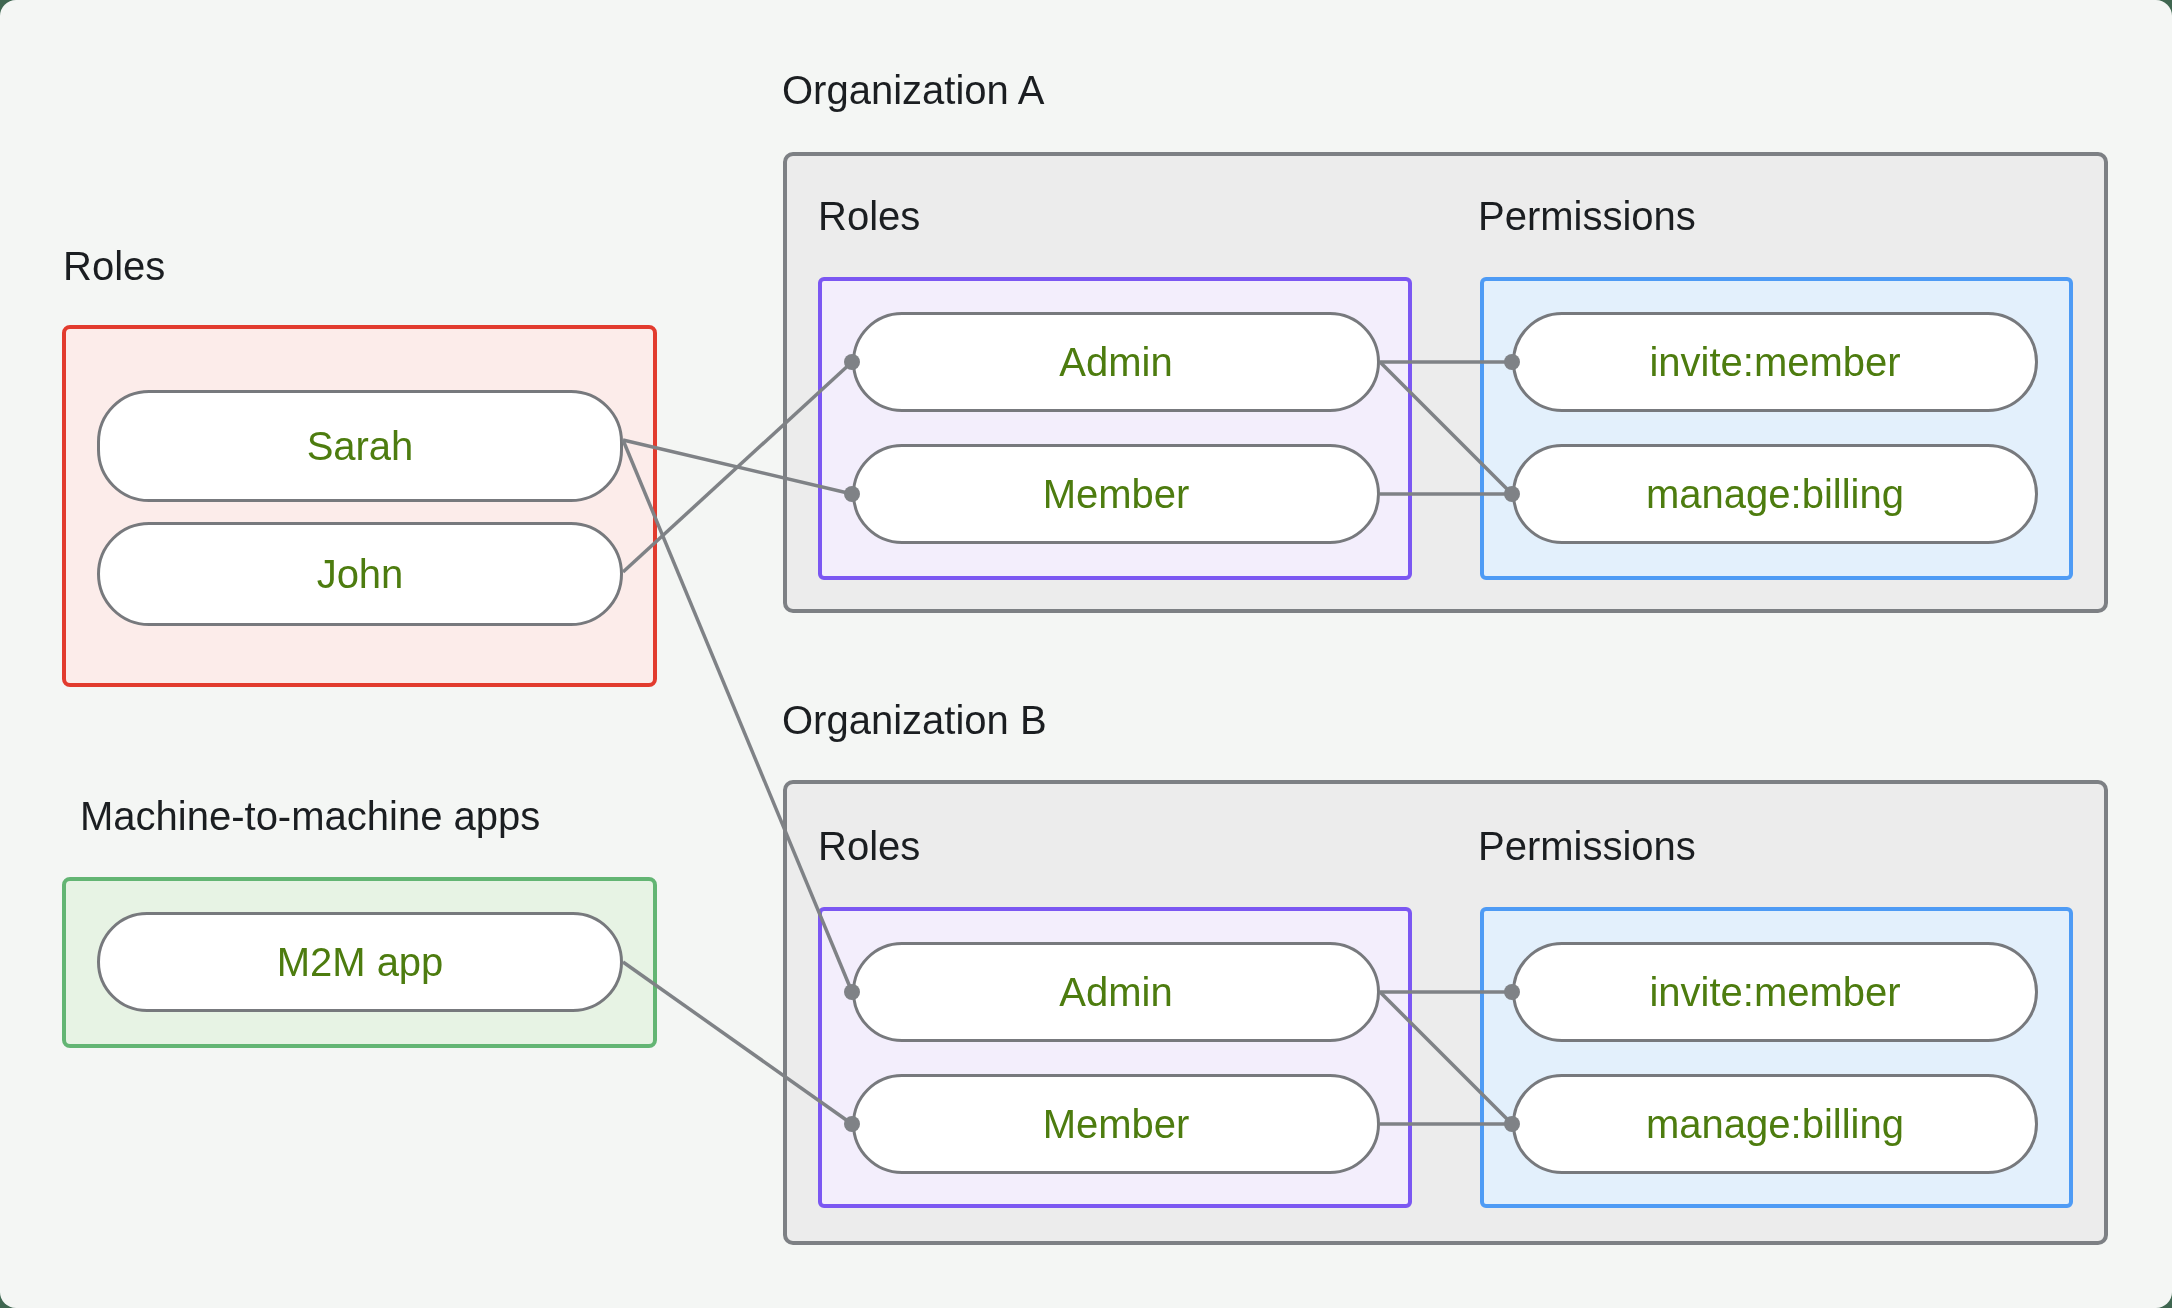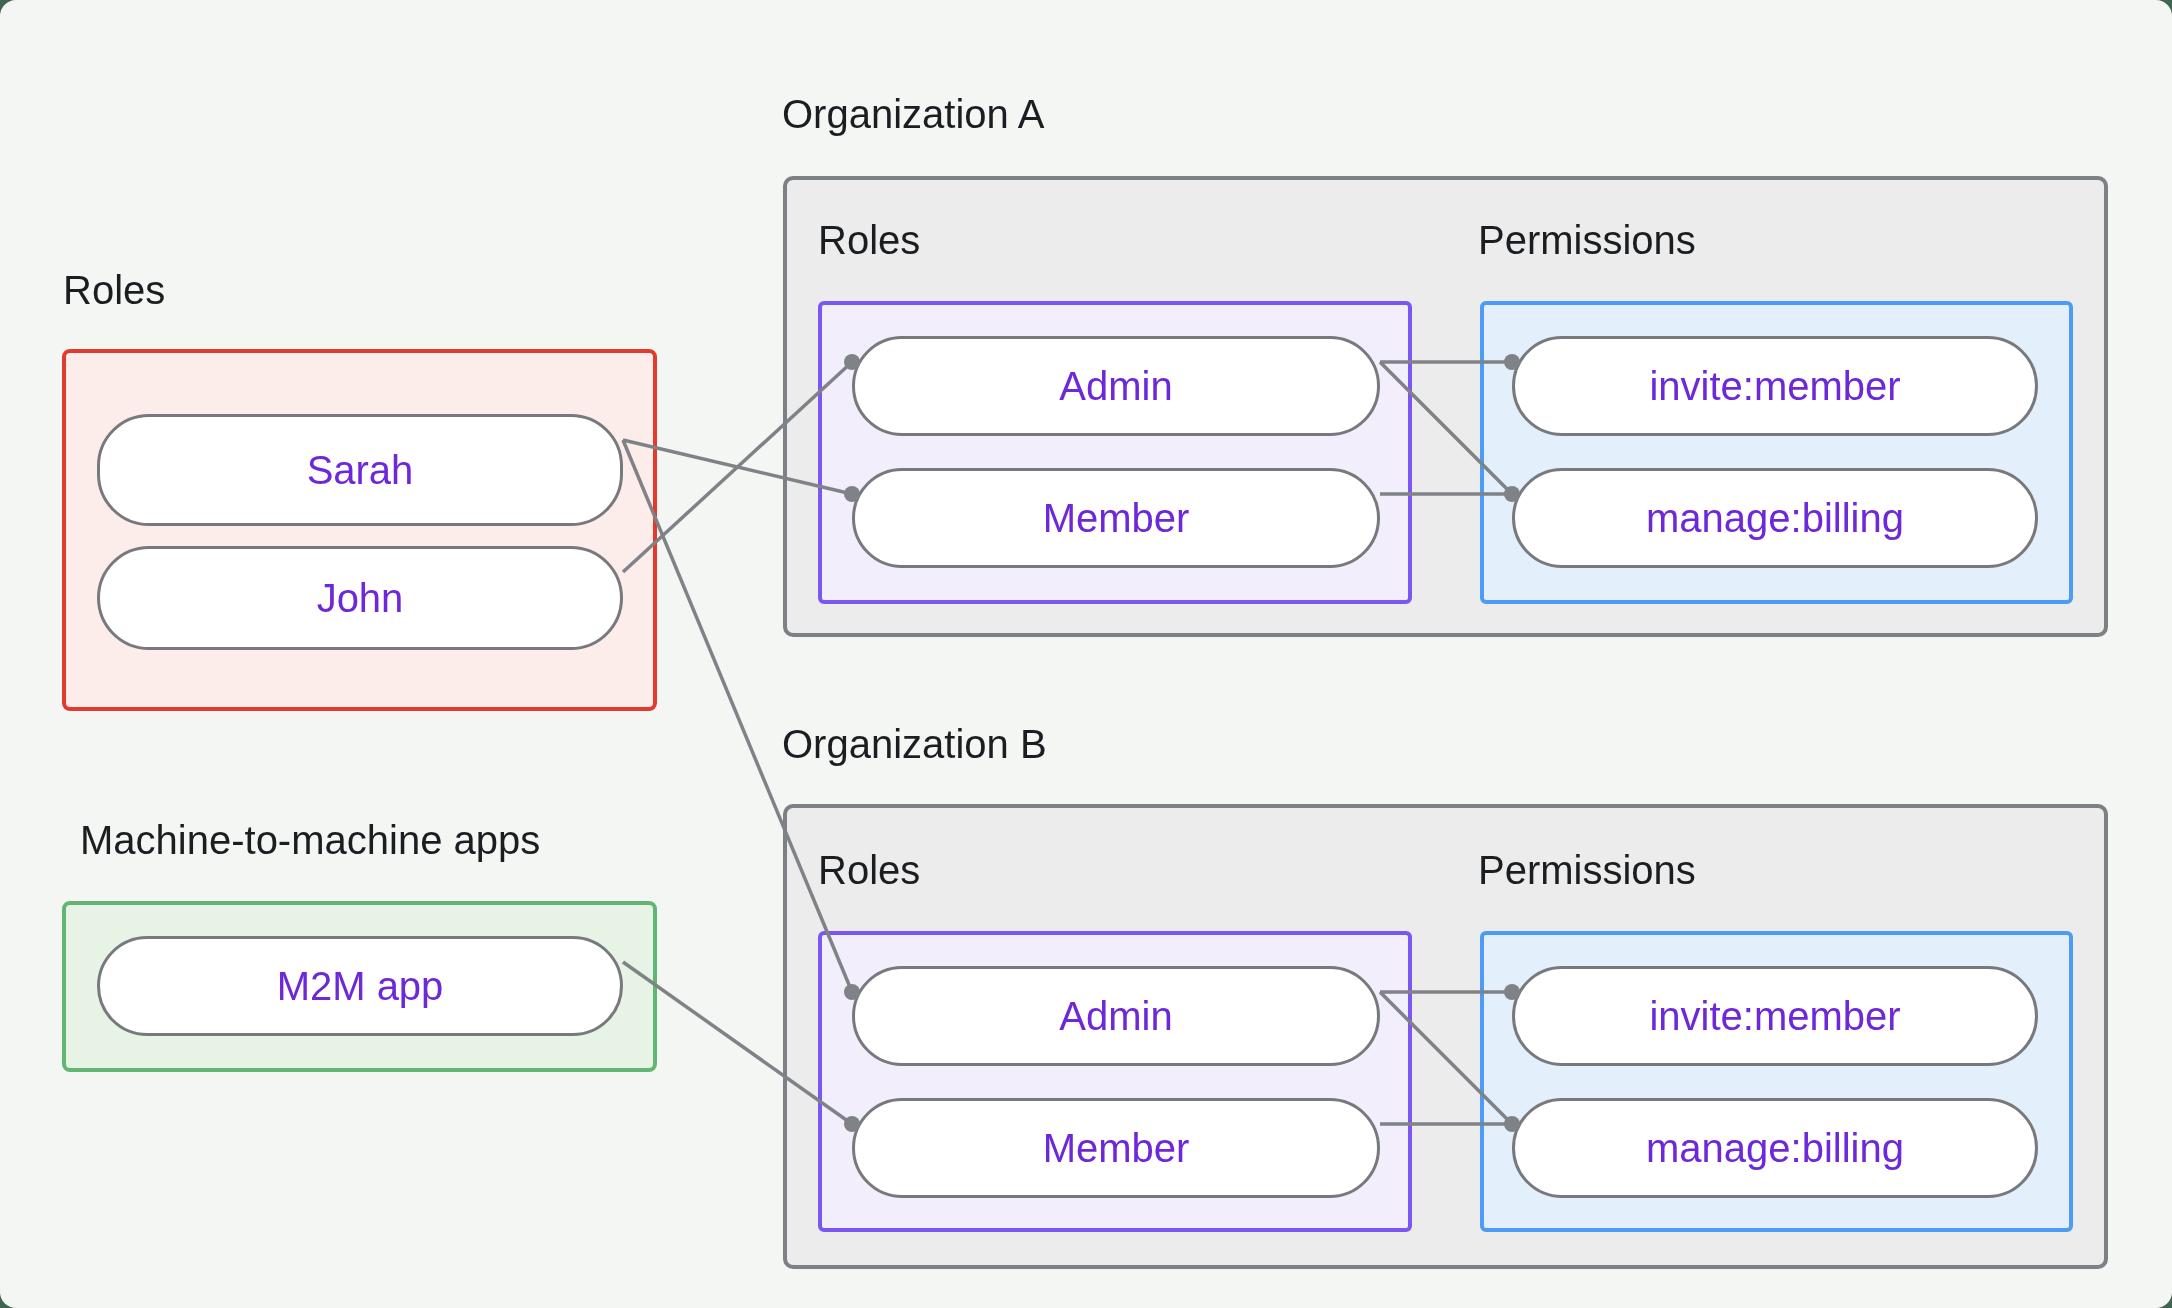--- a/index.html
+++ b/index.html
@@ -6,32 +6,32 @@
   body{
     width:2172px;height:1308px;
     background:#3f6650;
     font-family:"Liberation Sans", sans-serif;
     position:relative;
   }
   .card{
     position:absolute;left:0;top:0;width:2172px;height:1308px;
     background:#f4f6f4;border-radius:16px;overflow:hidden;
   }
-  .abs{position:absolute;box-sizing:border-box;margin-top:24px;}
+  .abs{position:absolute;box-sizing:border-box;}
   .section-label{
     font-size:40px;font-weight:500;color:#1b1e21;line-height:48px;white-space:nowrap;
   }
   .group-box{border-radius:8px;}
   .org-box{
     background:#ececec;border:4px solid #7d8084;border-radius:10px;
   }
   .pill{
     background:#ffffff;border:3px solid #77797d;border-radius:52px;
     display:flex;align-items:center;justify-content:center;
-    font-size:40px;color:#6d28d9;white-space:nowrap;
+    font-size:40px;color:#4d7c0f;white-space:nowrap;
   }
   svg.wires{position:absolute;left:0;top:0;pointer-events:none;}
 </style>
 </head>
 <body>
 
 <div class="card">
 
   <div class="abs section-label" style="left:63px;top:242px;">Roles</div>
 

